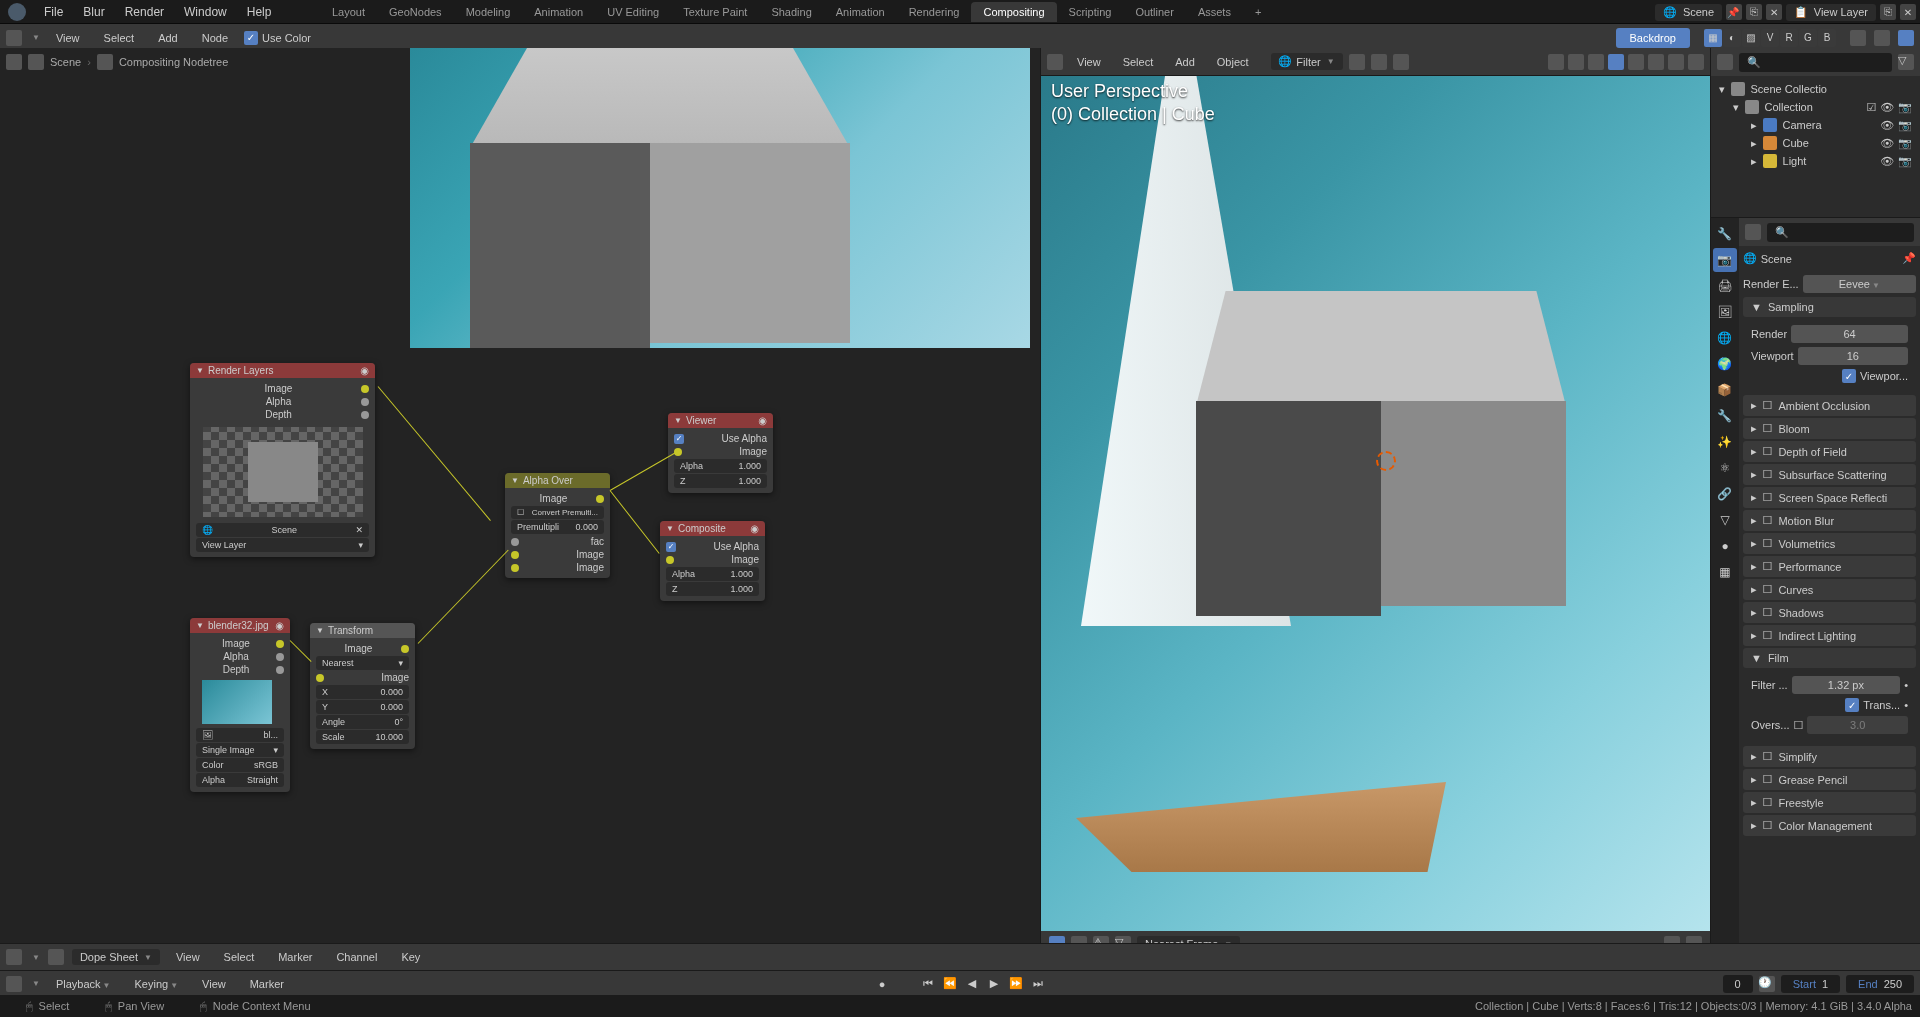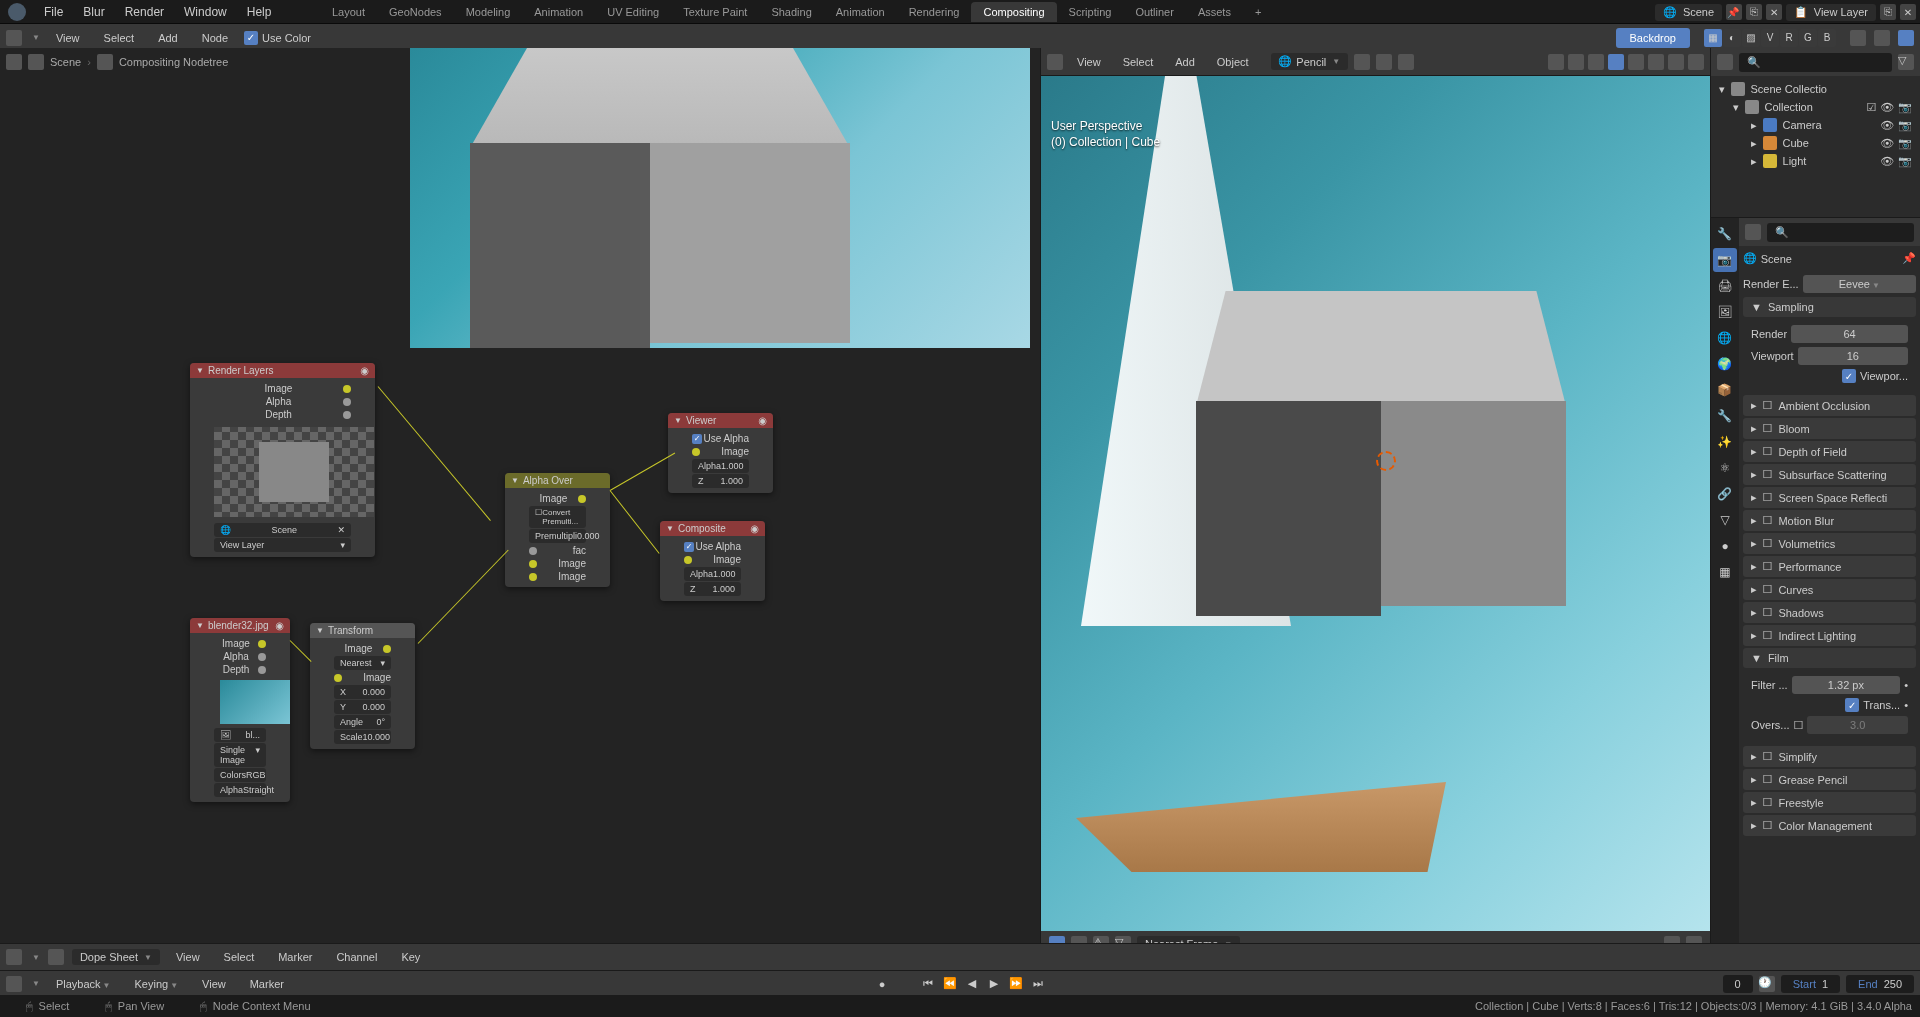--- a/index.html
+++ b/index.html
@@ -46,39 +46,39 @@
 .cube-left { position: absolute; top: 95px; left: 0; width: 180px; height: 205px; background: #5a5a5a; }
 .cube-right { position: absolute; top: 95px; left: 180px; width: 200px; height: 200px; background: #a0a0a0; }
 
 
 .node { position: absolute; background: #3a3a3a; border-radius: 4px; font-size: 10px; box-shadow: 0 2px 6px rgba(0,0,0,.5); }
 .node-header { padding: 2px 6px; display: flex; align-items: center; gap: 4px; border-radius: 4px 4px 0 0; }
 .node-header .tri { font-size: 8px; }
 .node-header.red { background: #8c3a3a; }
 .node-header.yellow { background: #6b6b2a; }
 .node-header.gray { background: #555; }
-.node-body { padding: 4px 24px; }
+.node-body { padding: 4px 6px; }
 .node-row { display: flex; justify-content: space-between; align-items: center; padding: 1px 0; }
 .socket { width: 8px; height: 8px; border-radius: 50%; }
 .socket.yellow { background: #c7c729; }
 .socket.gray { background: #999; }
 .thumb { width: 160px; height: 90px; background: repeating-conic-gradient(#666 0% 25%, #444 0% 50%) 50% / 16px 16px; margin: 6px auto; position: relative; }
 .thumb-cube { position: absolute; top: 15px; left: 45px; width: 70px; height: 60px; background: #888; }
 .node-field { background: #2b2b2b; padding: 2px 6px; border-radius: 3px; display: flex; justify-content: space-between; font-size: 9px; margin: 1px 0; }
 .node-thumb2 { width: 70px; height: 44px; background: linear-gradient(135deg, #2a8a9a, #7bc5d5); margin: 4px 6px; }
 
 
 .wire { position: absolute; border-top: 1px solid #c7c729; pointer-events: none; transform-origin: left center; }
 
 
 .viewport { flex: 1; background: #393939; position: relative; overflow: hidden; border-left: 1px solid #1a1a1a; }
 .vp-header { height: 28px; background: #383838; display: flex; align-items: center; padding: 0 6px; gap: 6px; font-size: 11px; border-bottom: 1px solid #1a1a1a; }
 .vp-dropdown { background: #2b2b2b; padding: 2px 8px; border-radius: 3px; display: flex; align-items: center; gap: 4px; }
 .vp-canvas { position: absolute; top: 28px; left: 0; right: 0; bottom: 0; background: linear-gradient(135deg, #2a7a8a 0%, #3a95a5 25%, #5bb5c5 50%, #88d0dd 75%, #b8e5ee 100%); image-rendering: pixelated; }
-.vp-overlay-text { position: absolute; top: 4px; left: 10px; font-size: 12px; color: #fff; text-shadow: 0 1px 2px rgba(0,0,0,.8); line-height: 1.3; margin-top: 39px; }
+.vp-overlay-text { position: absolute; top: 4px; left: 10px; font-size: 18px; color: #fff; text-shadow: 0 1px 2px rgba(0,0,0,.8); line-height: 1.3; }
 .vp-cube { position: absolute; top: 215px; left: 155px; width: 370px; height: 320px; }
 .vp-cube-top { width: 370px; height: 115px; background: #c5c5c5; clip-path: polygon(8% 0, 92% 0, 100% 100%, 0 100%); }
 .vp-cube-left { position: absolute; top: 110px; width: 185px; height: 215px; background: #4a4a4a; }
 .vp-cube-right { position: absolute; top: 110px; left: 185px; width: 185px; height: 205px; background: #8a8a8a; }
 .vp-sail { position: absolute; top: 0; left: 40px; width: 210px; height: 550px; background: linear-gradient(to right, #fff, #e8e8e8); clip-path: polygon(40% 0, 55% 0, 100% 100%, 0% 100%); opacity: 0.92; }
 .vp-boat { position: absolute; bottom: 85px; left: 35px; width: 370px; height: 90px; background: linear-gradient(to bottom, #c89868, #a87848); clip-path: polygon(0 40%, 100% 0, 95% 100%, 15% 100%); }
 .cursor3d { position: absolute; top: 375px; left: 335px; width: 20px; height: 20px; border: 2px dashed #e85a00; border-radius: 50%; }
 
 
 .right-panel { flex: 0 0 210px; background: #2b2b2b; display: flex; flex-direction: column; border-left: 1px solid #1a1a1a; }
@@ -429,21 +429,21 @@
 
   <div class="viewport">
     <div class="vp-header">
       <div class="icon-sq"></div>
       <div class="hdr-btn">View</div>
       <div class="hdr-btn">Select</div>
       <div class="hdr-btn">Add</div>
       <div class="hdr-btn">Object</div>
       <div class="vp-dropdown" style="margin-left:8px">
         <span>🌐</span>
-        <span>Pencil</span>
+        <span>Filter</span>
           <span class="caret">▼</span>
       </div>
       <div class="icon-sq"></div>
       <div class="icon-sq"></div>
       <div class="icon-sq"></div>
       <div style="margin-left:auto;display:flex;gap:4px">
         <div class="icon-sq"></div>
         <div class="icon-sq"></div>
         <div class="icon-sq"></div>
         <div class="icon-sq" style="background:#5680c2"></div>

